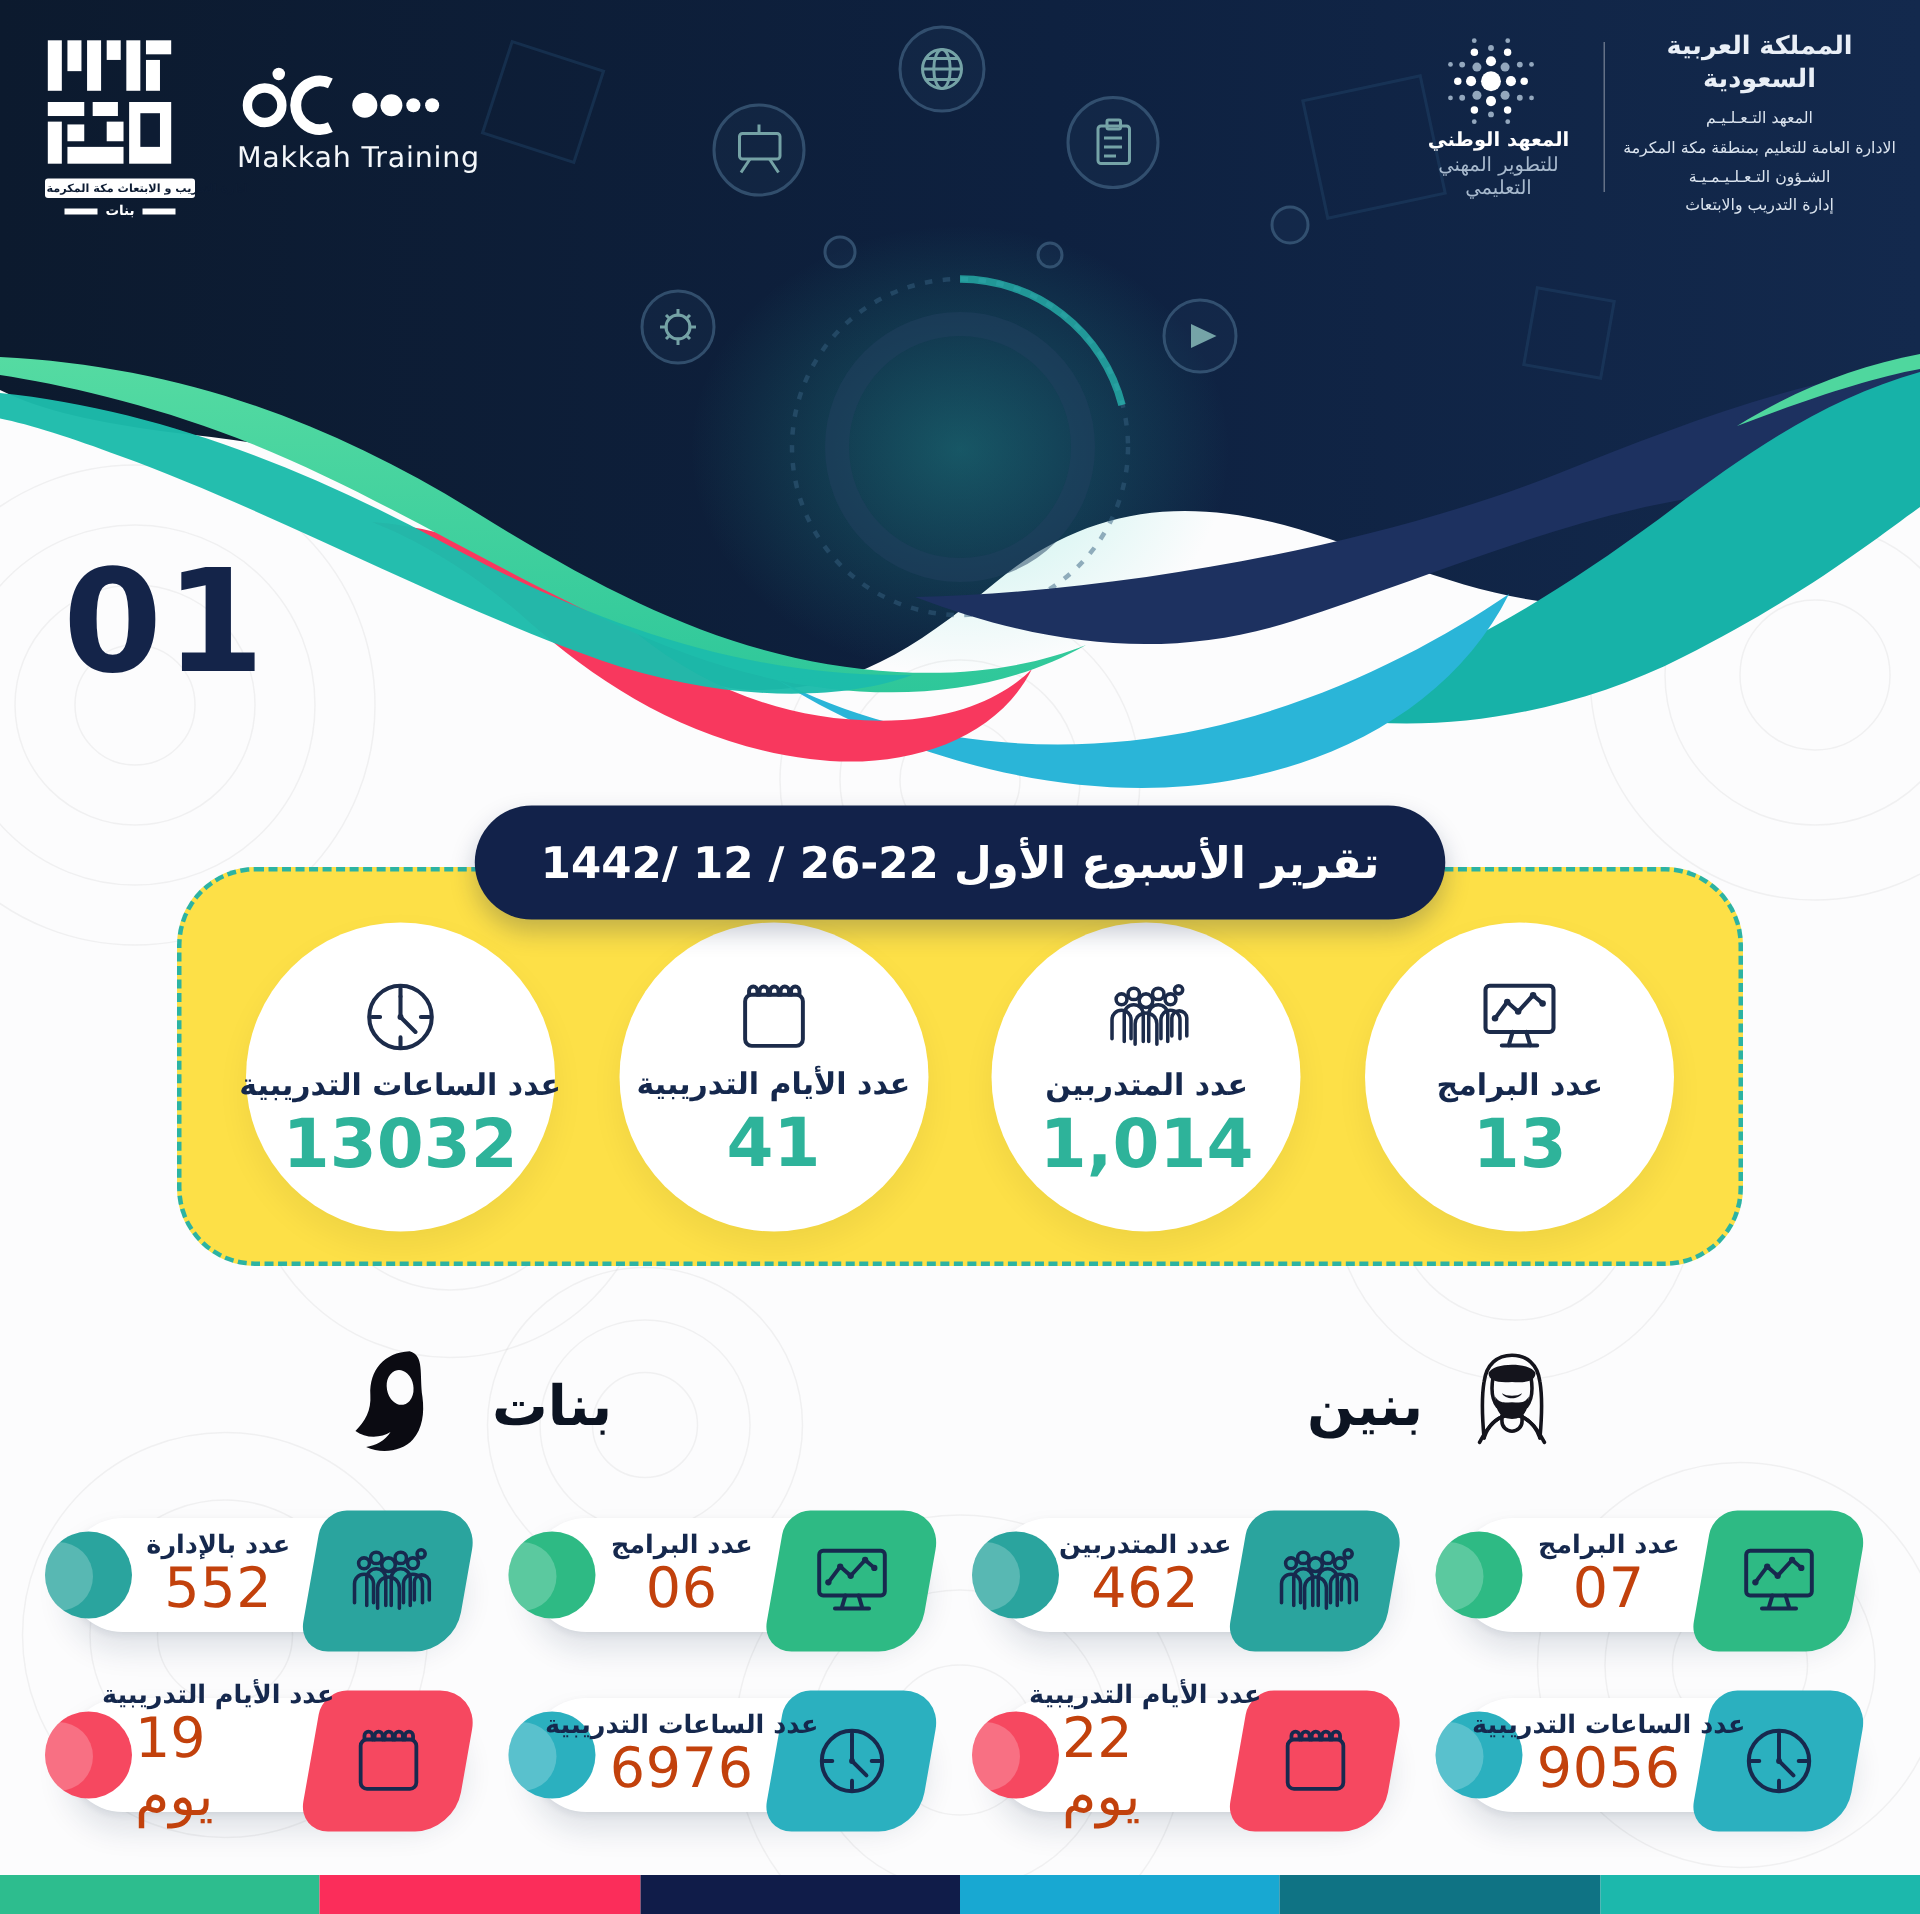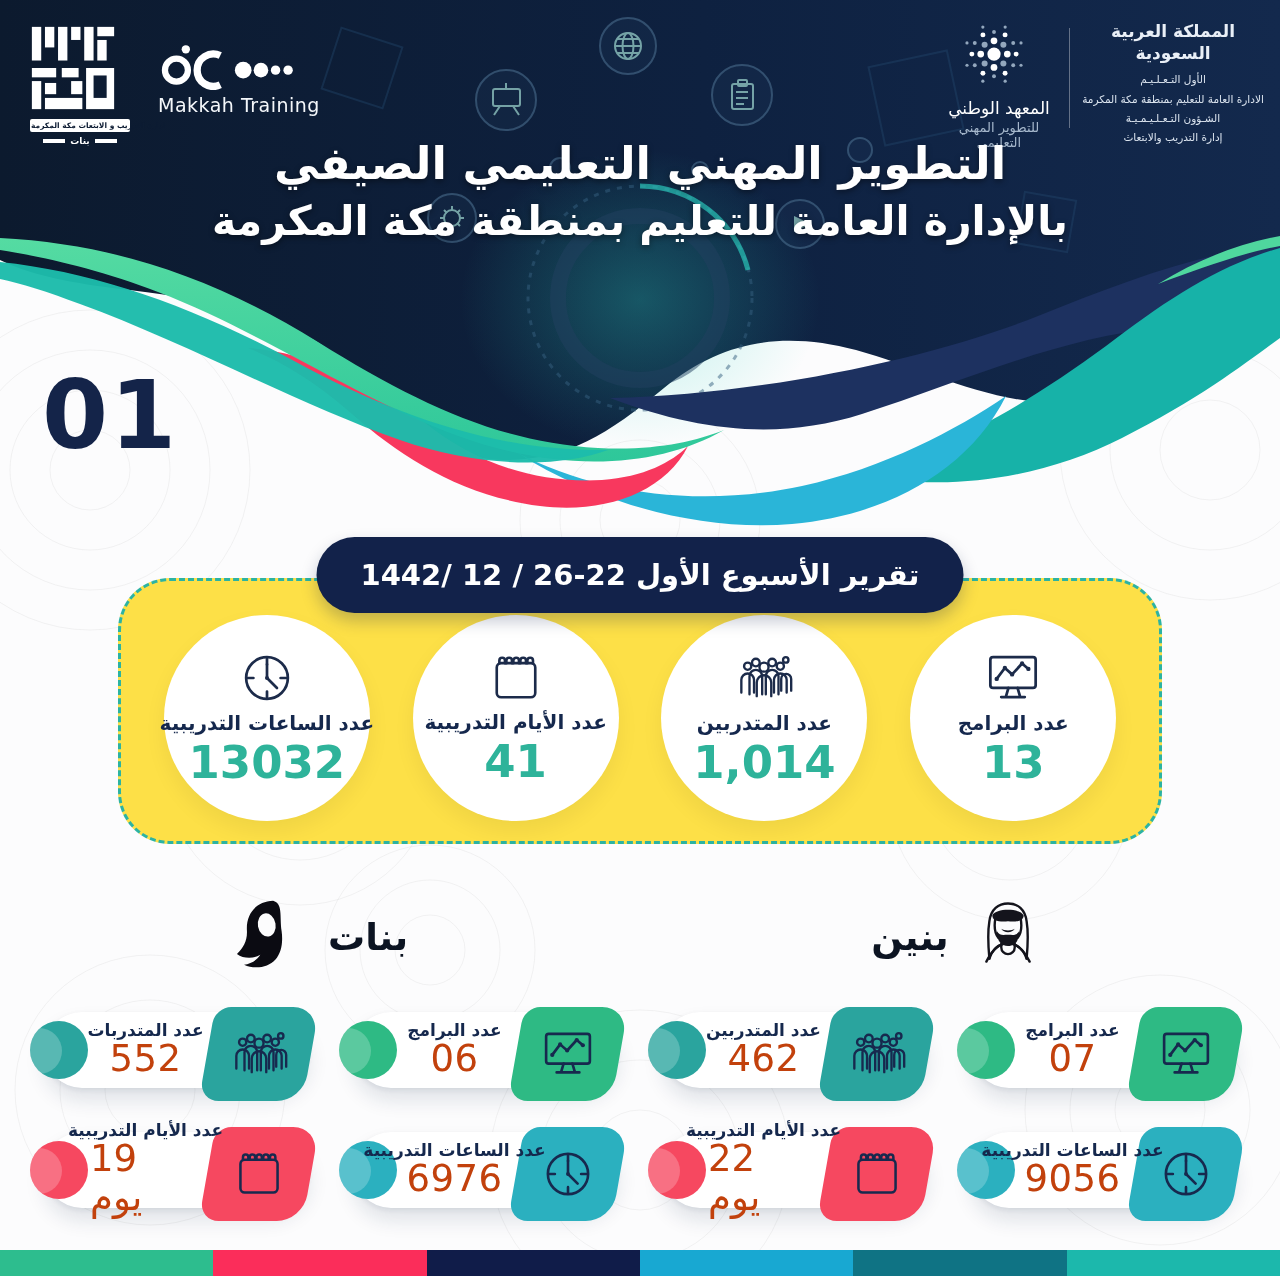--- a/index.html
+++ b/index.html
@@ -23,21 +23,21 @@
 
   .makkah-block{position:absolute;left:158px;top:42px;color:#fff;text-align:center}
   .makkah-brand{font-size:19px;letter-spacing:.5px;margin-top:4px;color:#f4f7fa}
 
   .right-cluster{position:absolute;right:14px;top:20px;display:flex;align-items:flex-start;gap:10px}
   .ministry-block{width:186px;text-align:center;color:#e9eff7}
   .ministry-kingdom{font-size:17px;font-weight:700;line-height:1.3;margin-bottom:6px}
   .ministry-line{font-size:10.5px;line-height:1.85;letter-spacing:.3px;color:#dbe4ef}
   .v-divider{width:1px;height:100px;background:rgba(255,255,255,.35);margin-top:8px}
   .institute-block{width:120px;text-align:center;color:#fff;padding-top:4px}
-  .institute-name{font-size:17px;font-weight:400;margin-top:12px}
+  .institute-name{font-size:13px;font-weight:700;margin-top:0}
   .institute-tag{font-size:13px;color:#a7b9cd;margin-top:2px}
 
   .main-title{position:absolute;top:134px;left:0;width:100%;text-align:center;color:#fff;z-index:3}
   .main-title .l1{font-size:45px;font-weight:800;line-height:1.35;text-shadow:0 2px 6px rgba(0,0,0,.45)}
   .main-title .l2{font-size:41px;font-weight:800;line-height:1.3;text-shadow:0 2px 6px rgba(0,0,0,.45)}
 
   
   .page-num{position:absolute;left:42px;top:368px;font-size:95px;font-weight:800;color:#142449;
             letter-spacing:2px;z-index:3;line-height:1}
 
@@ -365,31 +365,27 @@
                 <circle cx="85.5" cy="21.4" r="1.8"></circle>
             </g>
           </g>
         </svg>
         <div class="institute-name">المعهد الوطني</div>
         <div class="institute-tag">للتطوير المهني التعليمي</div>
       </div>
       <div class="v-divider"></div>
       <div class="ministry-block" dir="rtl">
         <div class="ministry-kingdom">المملكة العربية السعودية</div>
-        <div class="ministry-line">الأول التـعـلـيـم</div>
+        <div class="ministry-line">المعهد التـعـلـيـم</div>
         <div class="ministry-line">الادارة العامة للتعليم بمنطقة مكة المكرمة</div>
         <div class="ministry-line">الشـؤون التـعـلـيـمـيـة</div>
         <div class="ministry-line">إدارة التدريب والابتعاث</div>
       </div>
     </div>
 
-    <div class="main-title" dir="rtl">
-      <div class="l1">التطوير المهني التعليمي الصيفي</div>
-      <div class="l2">بالإدارة العامة للتعليم بمنطقة مكة المكرمة</div>
-    </div>
   </div>
 
   <div class="page-num">01</div>
 
   <div class="report-box">
     <div class="report-pill" dir="rtl">تقرير الأسبوع الأول 22-26 / 12 /1442</div>
 
     <div class="stat-circle">
       <svg class="c-icon" width="58" height="58">
           <use href="#i-monitor"></use>
@@ -500,21 +496,21 @@
       <div class="notch"></div>
       <div class="slant-wrap">
           <div class="fold"></div>
         <div class="slant">
           <svg class="p-icon" width="58" height="58">
               <use href="#i-people"></use>
             </svg>
         </div>
         </div>
       <div class="pill-text">
-        <div class="p-label">عدد المتدربات</div>
+        <div class="p-label">عدد بالإدارة</div>
         <div class="p-value">552</div>
       </div>
     </div>
 
     <div class="pill" style="--accent: #2bb0bf; --accent-dark: #1e8894;">
       <div class="notch"></div>
       <div class="slant-wrap">
           <div class="fold"></div>
         <div class="slant">
           <svg class="p-icon" width="56" height="56">

